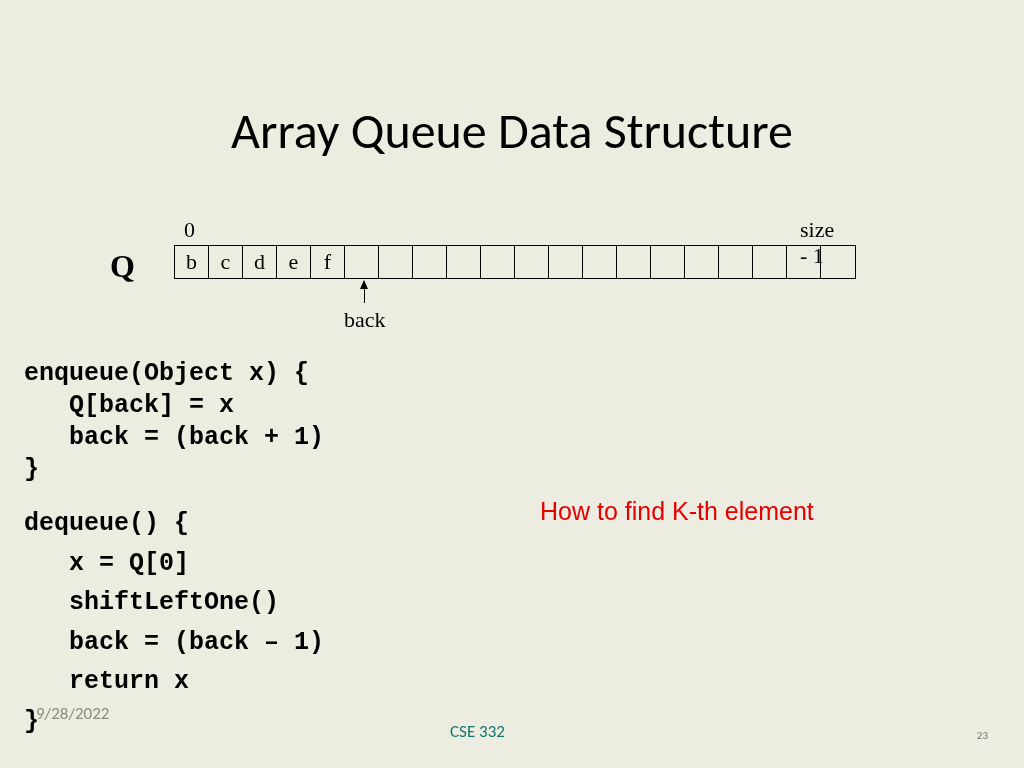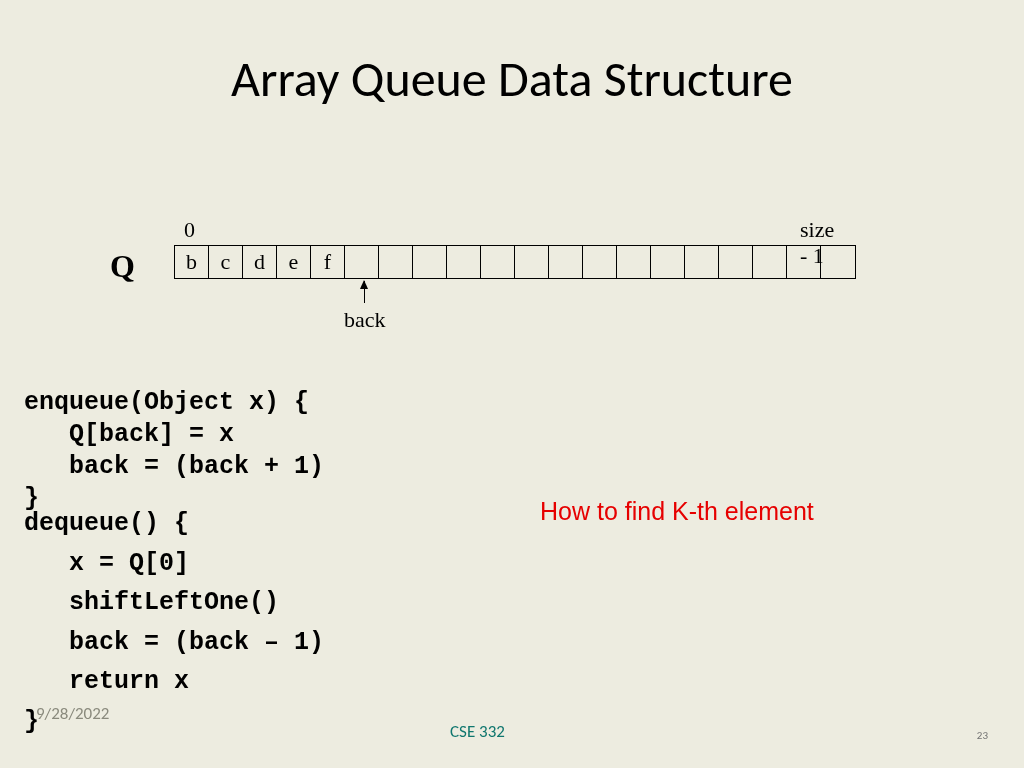--- a/index.html
+++ b/index.html
@@ -9,21 +9,21 @@
       background: #edece0;
       font-family: Calibri, Arial, sans-serif;
       position: relative;
       overflow: hidden;
     }
     .title {
       text-align: center;
       font-size: 50px;
       font-weight: 400;
       color: #000;
-      padding-top: 48px;
+      padding-top: 100px;
     }
     .array-area {
       position: absolute;
       left: 110px;
       top: 215px;
     }
     .q-label {
       position: absolute;
       left: 0;
       top: 33px;
@@ -88,21 +88,20 @@
     }
     .code1 {
       position: absolute;
       left: 24px;
       top: 358px;
       font-family: 'Courier New', monospace;
       font-size: 25px;
       font-weight: bold;
       line-height: 1.28;
       white-space: pre;
-      margin-top: 29px;
     }
     .code2 {
       position: absolute;
       left: 24px;
       top: 504px;
       font-family: 'Courier New', monospace;
       font-size: 25px;
       font-weight: bold;
       line-height: 1.58;
       white-space: pre;

